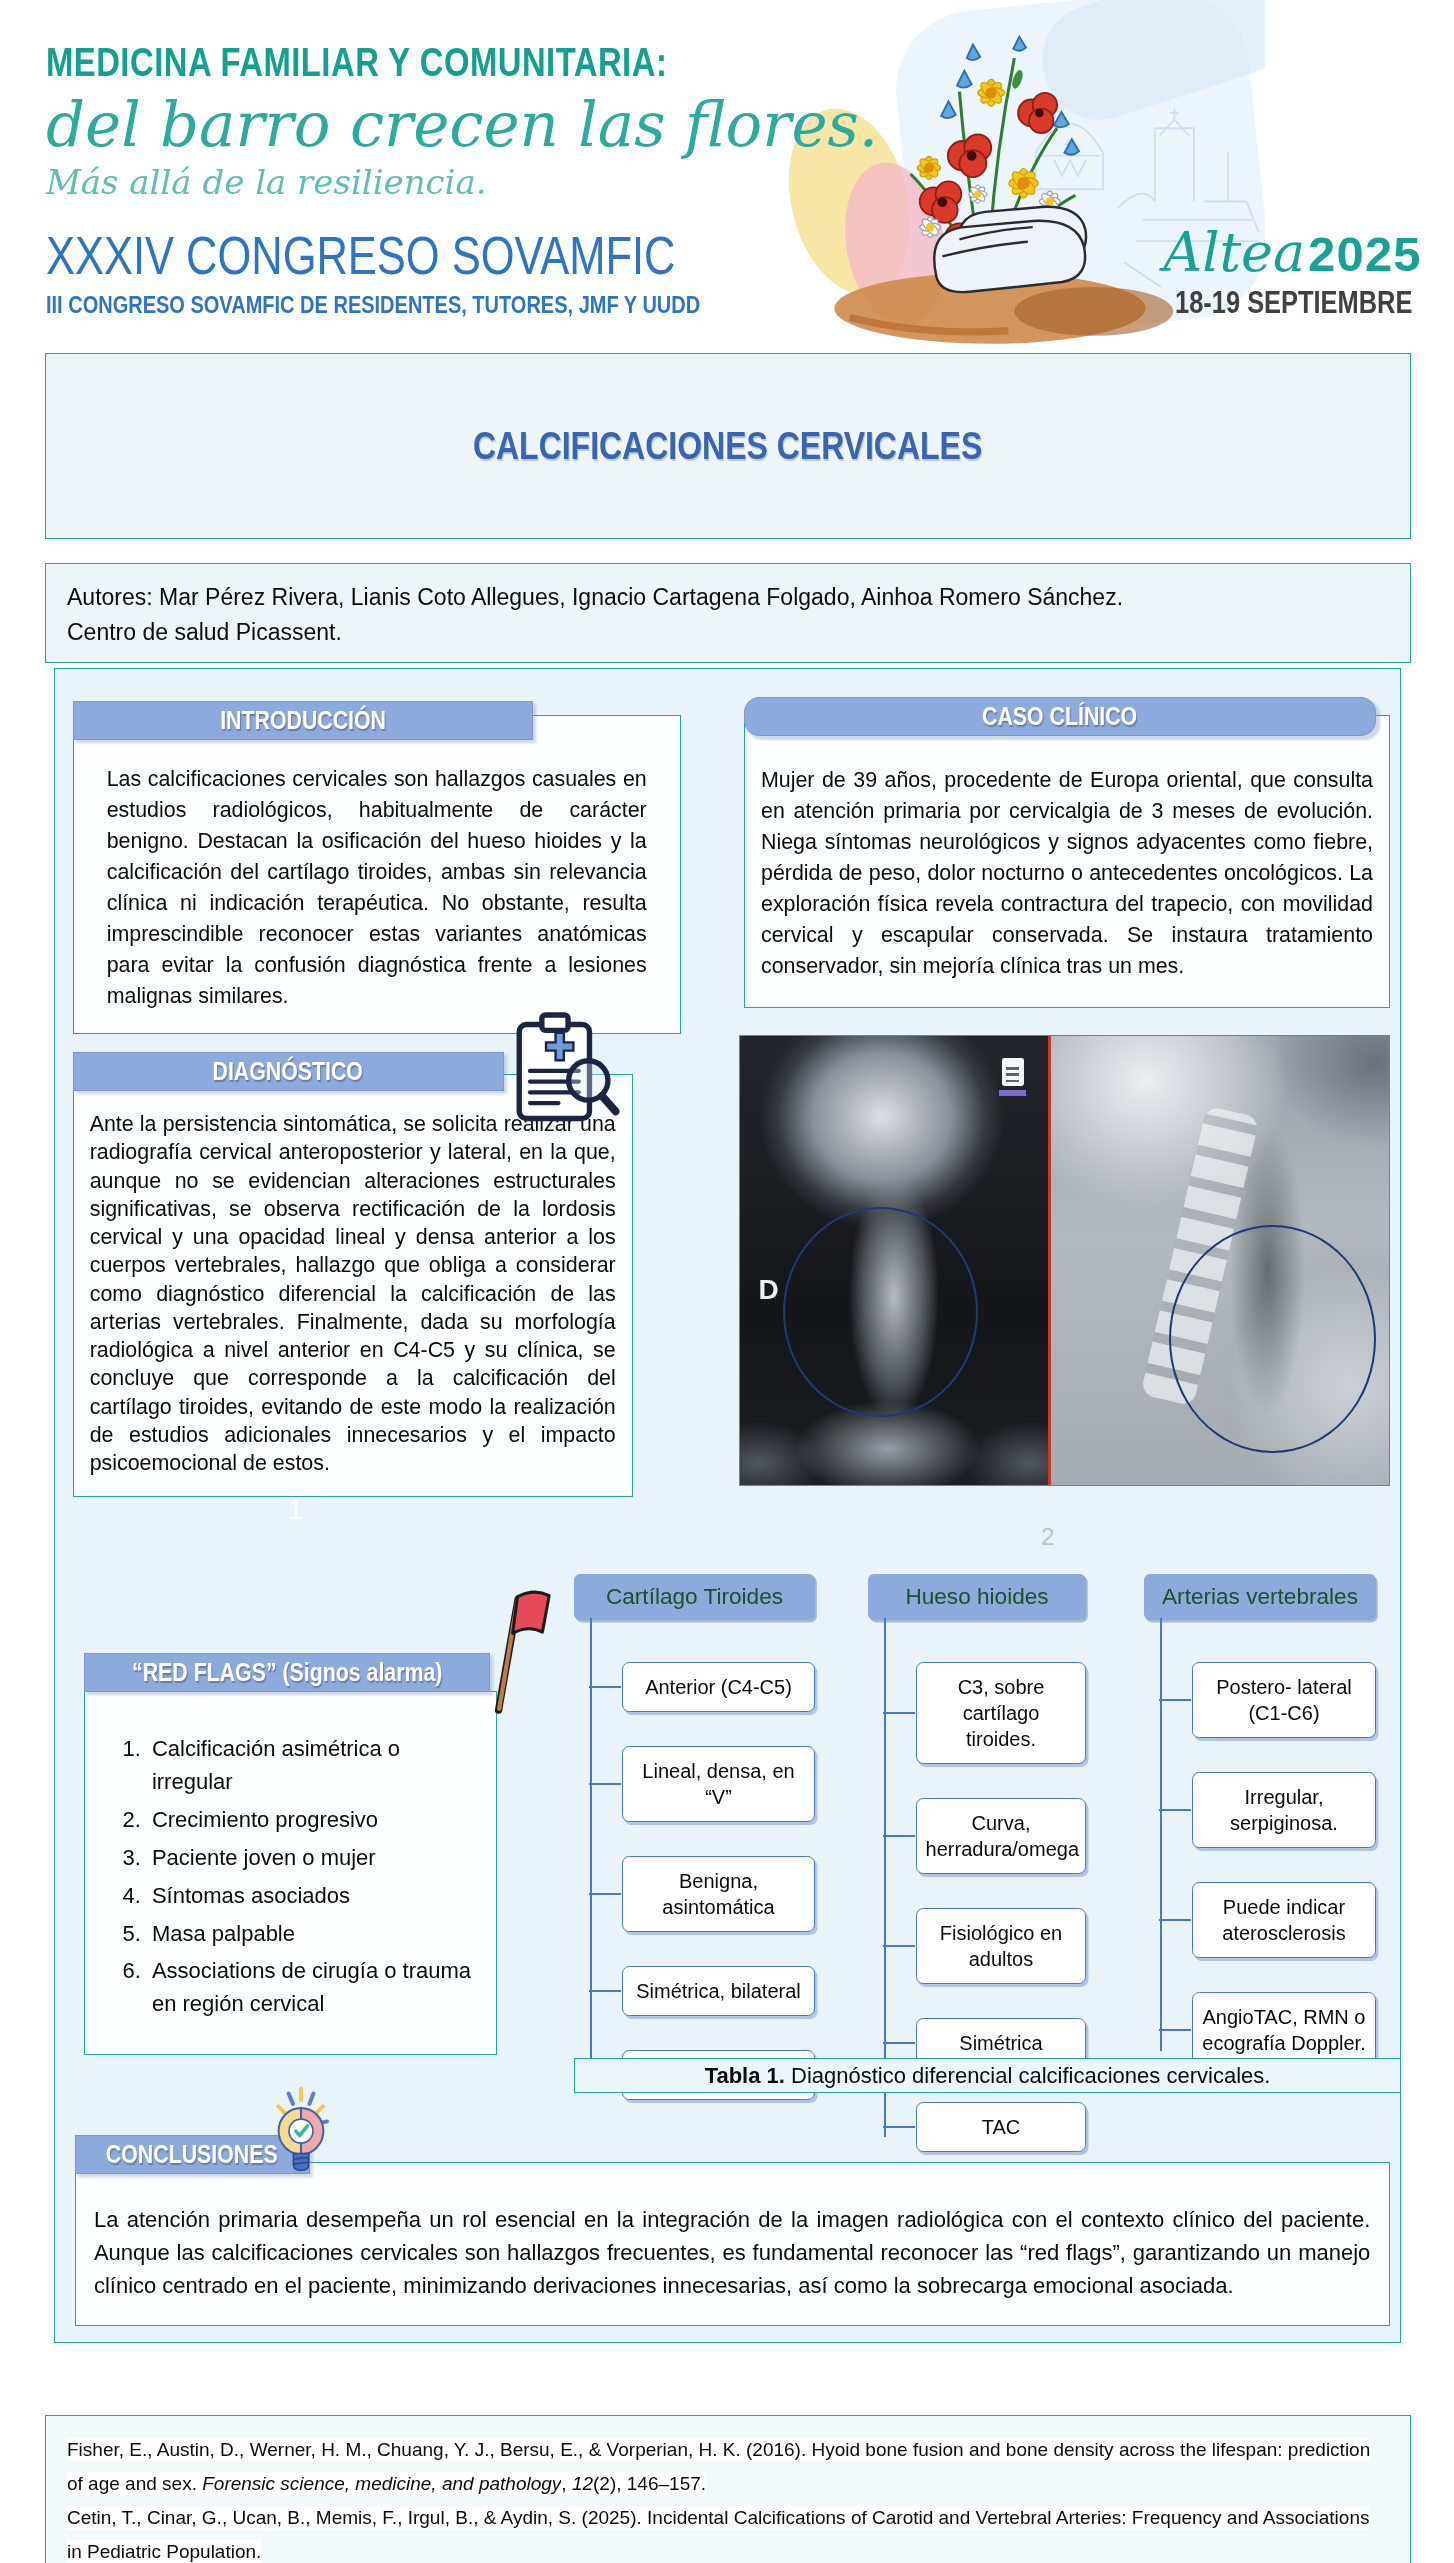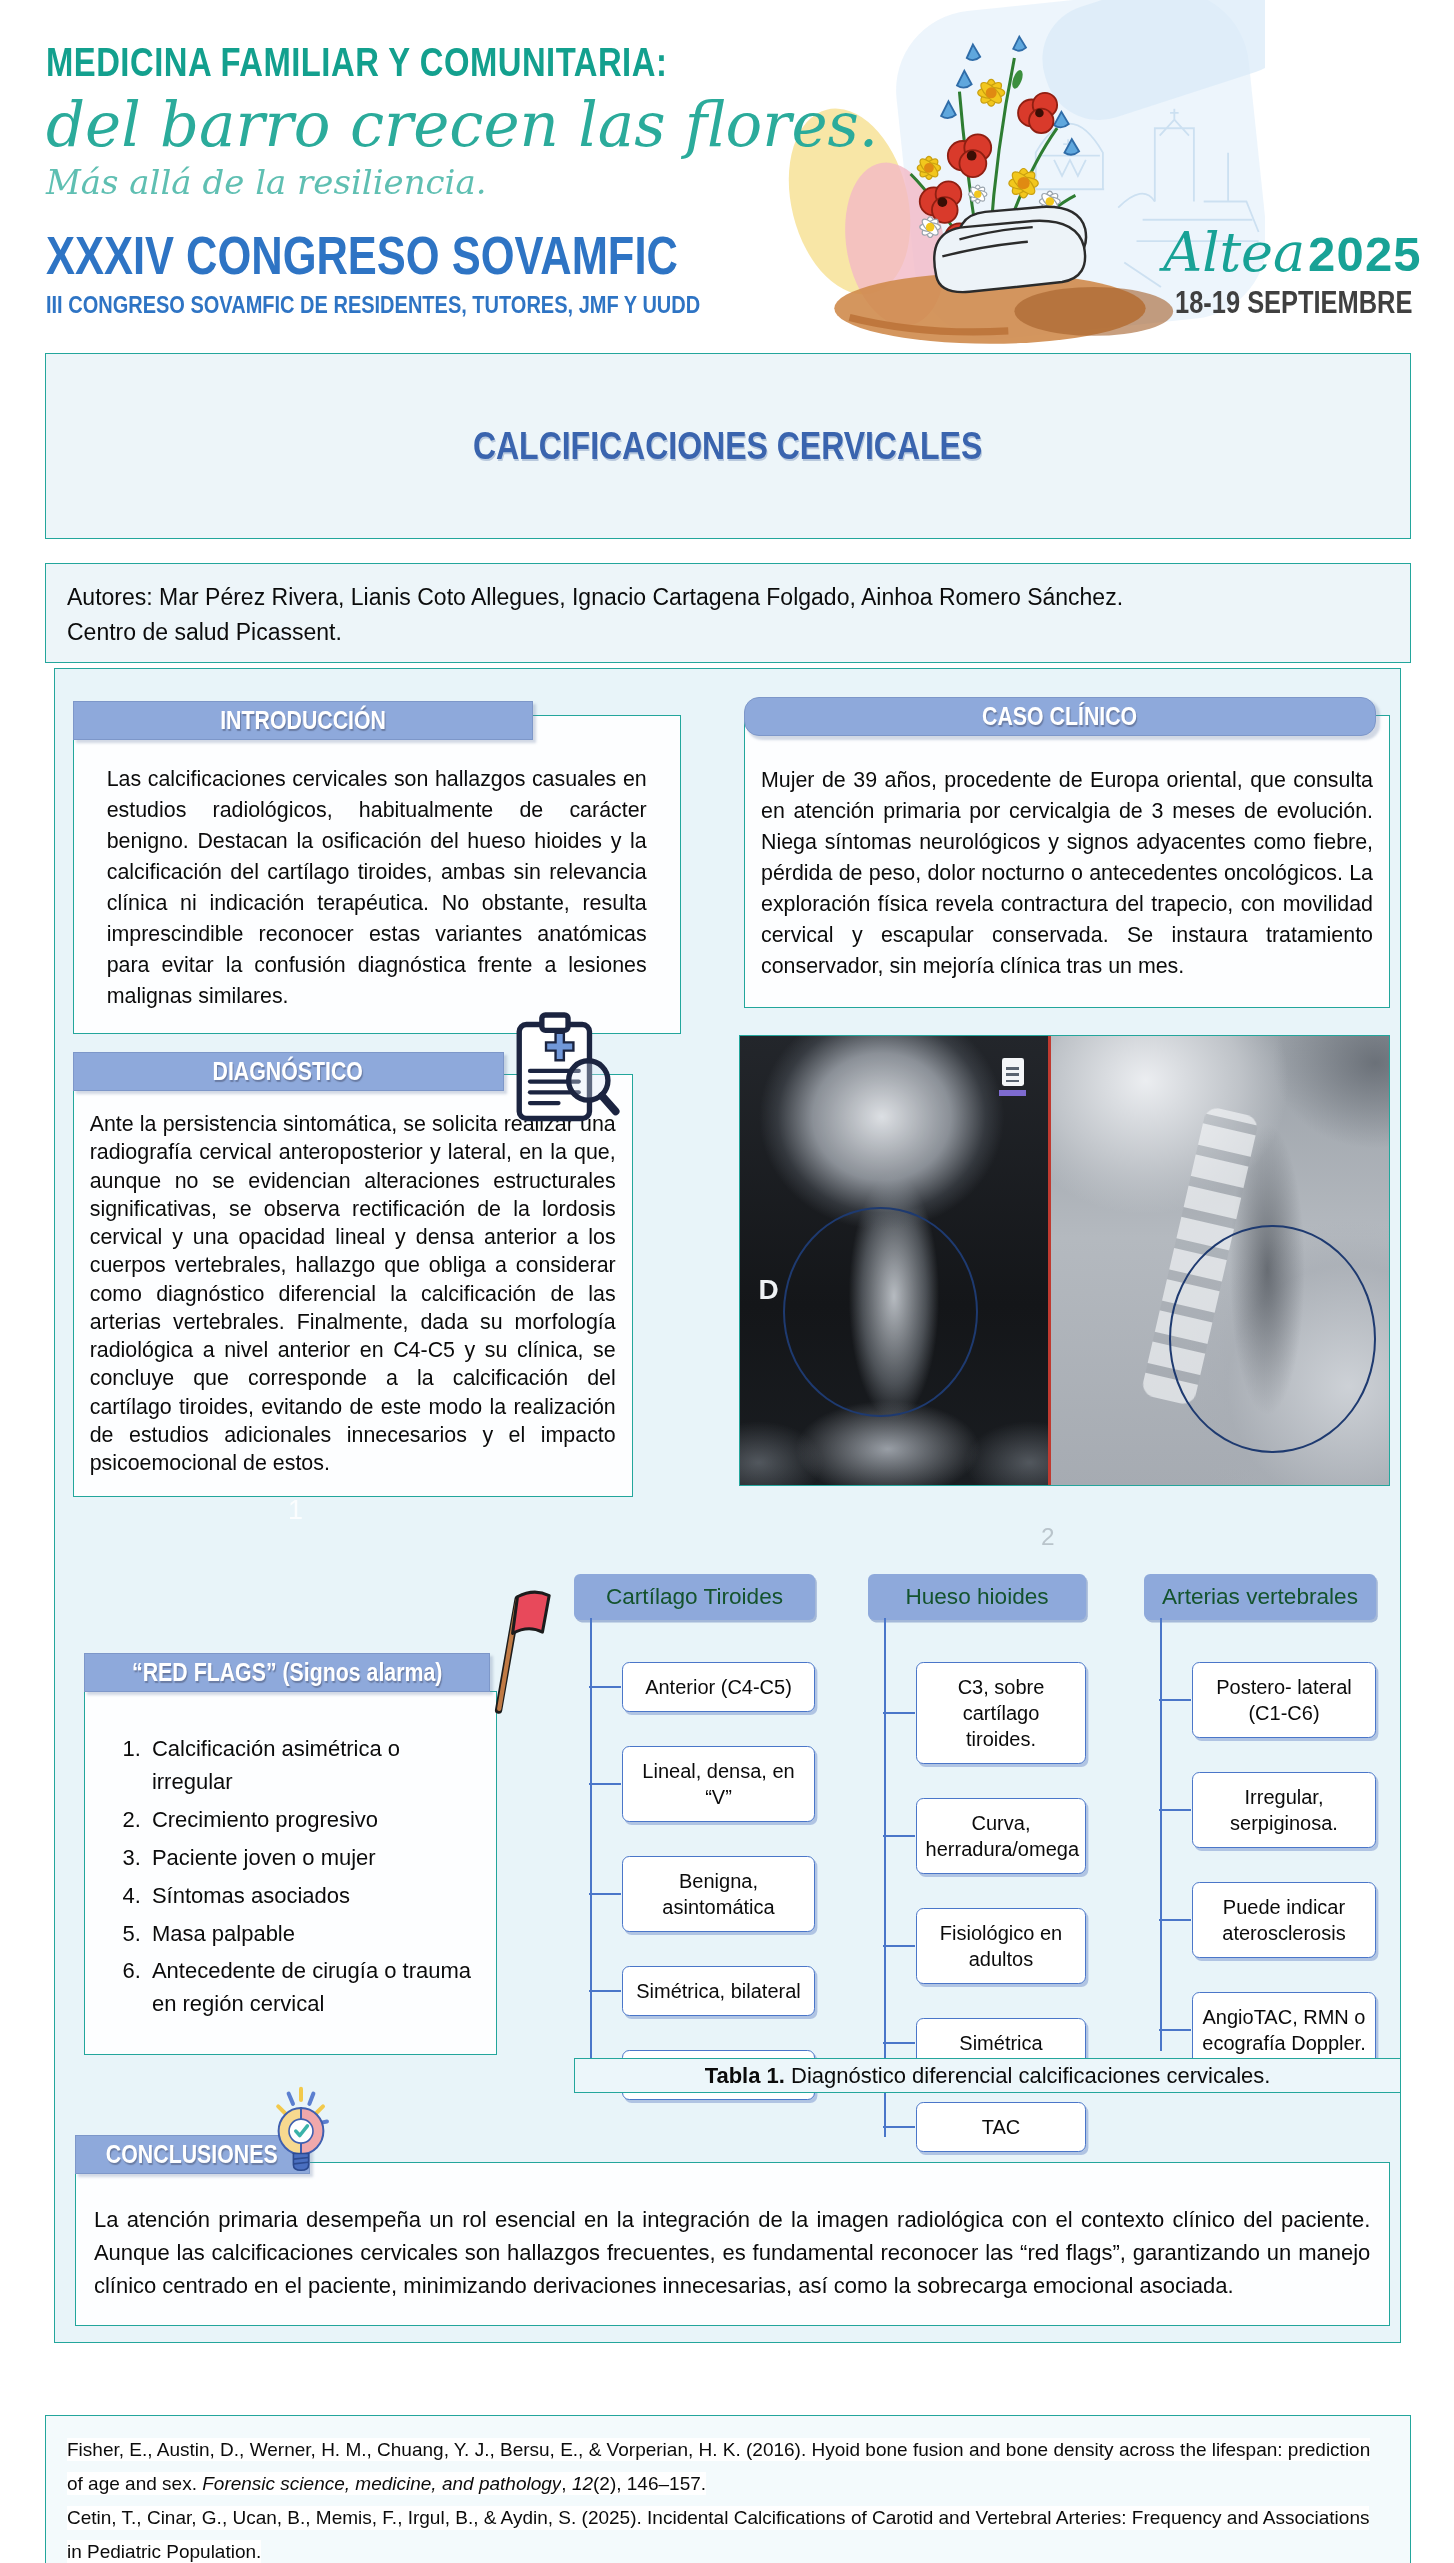--- a/index.html
+++ b/index.html
@@ -6,21 +6,21 @@
   .poster{position:relative;width:1455px;height:2563px;background:#ffffff;overflow:hidden;
           font-family:"Liberation Sans",sans-serif;color:#0b0b0b;}
   .cond{display:inline-block;transform:scaleX(.82);transform-origin:left center;}
   .condc{display:inline-block;transform:scaleX(.82);transform-origin:center center;}
 
   
   .head-left{position:absolute;left:46px;top:40px;z-index:3;}
   .h-line1{font-weight:bold;font-size:40px;letter-spacing:0.6px;color:#13a08e;white-space:nowrap;}
   .h-script{font-family:"DejaVu Serif",serif;font-style:italic;font-size:61px;color:#2bab9b;margin-top:3.7px;white-space:nowrap;}
   .h-script2{font-family:"DejaVu Serif",serif;font-style:italic;font-size:34px;color:#5fbfb2;margin-top:2.4px;white-space:nowrap;}
-  .h-congress{font-weight:bold;font-size:53px;color:#2e74c4;margin-top:23px;white-space:nowrap;}
+  .h-congress{font-weight:normal;font-size:53px;color:#2e74c4;margin-top:23px;white-space:nowrap;}
   .h-congress-sub{font-weight:bold;font-size:24.4px;color:#2e74c4;margin-top:4.9px;white-space:nowrap;}
   .head-art{position:absolute;left:776px;top:0px;width:489px;height:348px;z-index:1;}
   .head-place{position:absolute;left:1149px;top:221px;width:287px;text-align:center;z-index:3;white-space:nowrap;}
   .altea{font-family:"DejaVu Serif",serif;font-style:italic;font-size:54px;color:#18a296;}
   .year{font-weight:bold;font-size:49px;color:#18a296;letter-spacing:1.2px;}
   .dates{font-weight:bold;font-size:31px;color:#404040;margin-top:1.2px;}
 
   
   .tealbox{position:absolute;background:#edf5f9;border:1.8px solid #23a69c;box-sizing:border-box;}
   .title-box{left:45px;top:353px;width:1366px;height:186px;display:flex;align-items:center;justify-content:center;}
@@ -398,21 +398,21 @@
         <path d="M79,16 q27,-14 52,-2 l-11,60 q-23,-12 -49,2 z" fill="#e8495b" stroke="#1c1c1c" stroke-width="5" stroke-linejoin="round"></path>
       </svg>
     </div>
     <div class="panel rf-panel">
       <ol id="redflags-list">
           <li>Calcificación asimétrica o irregular</li>
           <li>Crecimiento progresivo</li>
           <li>Paciente joven o mujer</li>
           <li>Síntomas asociados</li>
           <li>Masa palpable</li>
-          <li>Antecedente de cirugía o trauma en región cervical</li>
+          <li>Associations de cirugía o trauma en región cervical</li>
         </ol>
     </div>
 
     <div class="tabla-box">
       <span><span class="bold">Tabla 1.</span><span> Diagnóstico diferencial calcificaciones cervicales.</span></span>
     </div>
 
     <div class="sec-bar concl-bar">
       <span class="condc">CONCLUSIONES</span>
     </div>

